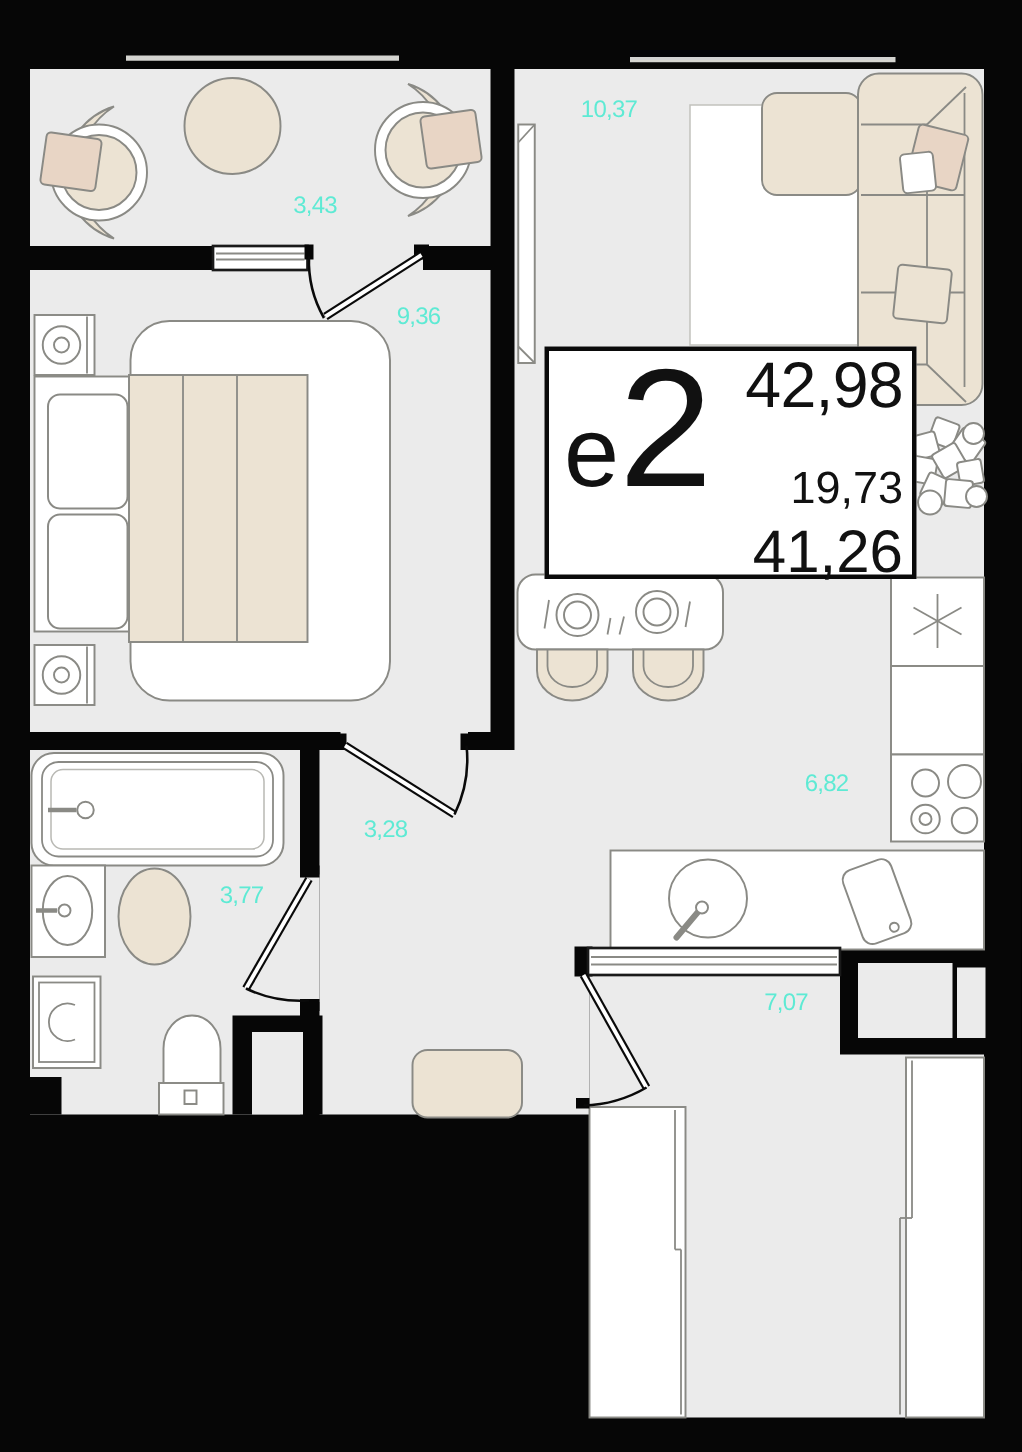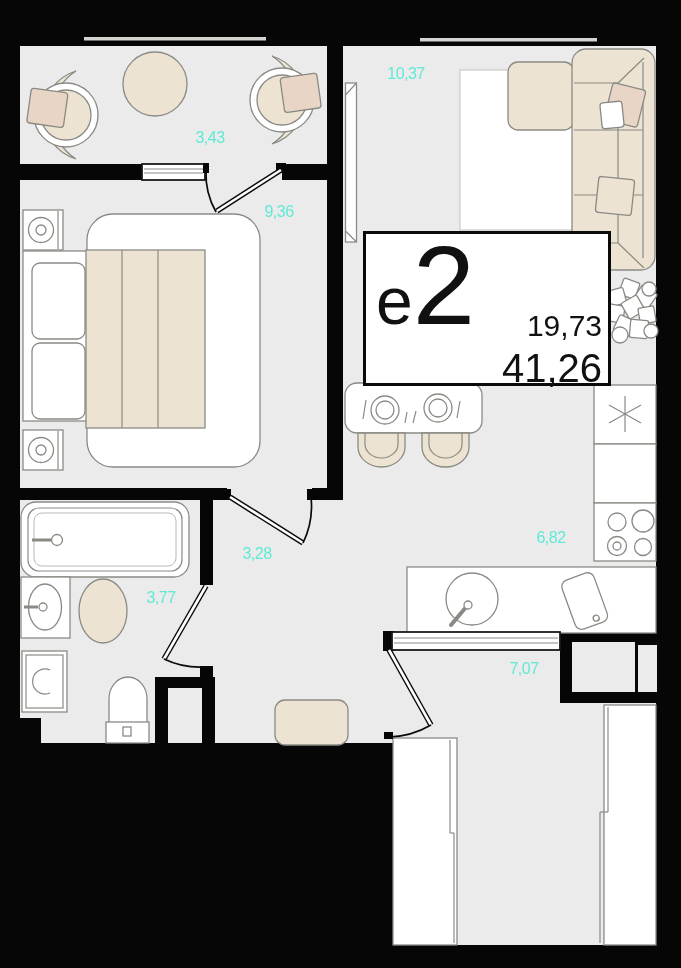--- a/index.html
+++ b/index.html
@@ -268,26 +268,27 @@
       <line class="dlb" x1="389" y1="650" x2="431" y2="725"></line>
       <line class="dlw" x1="389" y1="650" x2="431" y2="725"></line>
       <path class="arc" d="M 431 725 A 88 88 0 0 1 389 737"></path>
     </g>
   </g>
 </svg>
 
   <div class="area-label" style="left:210px;top:138px;">3,43</div>
   <div class="area-label" style="left:279px;top:212px;">9,36</div>
   <div class="area-label" style="left:406px;top:74px;">10,37</div>
-  <div class="area-label" style="left:551px;top:538px;">6,82</div>
+  <div class="area-label" style="left:551px;top:523px;">6,82</div>
   <div class="area-label" style="left:161px;top:598px;">3,77</div>
   <div class="area-label" style="left:257px;top:554px;">3,28</div>
   <div class="area-label" style="left:524px;top:669px;">7,07</div>
 
   <div class="badge">
     <div class="type">
       <span class="letter">е</span>
         <span class="digit">2</span>
     </div>
+    <div class="total">42,98</div>
     <div class="living">19,73</div>
     <div class="secondary">41,26</div>
   </div>
 </div>
 
 </body></html>

